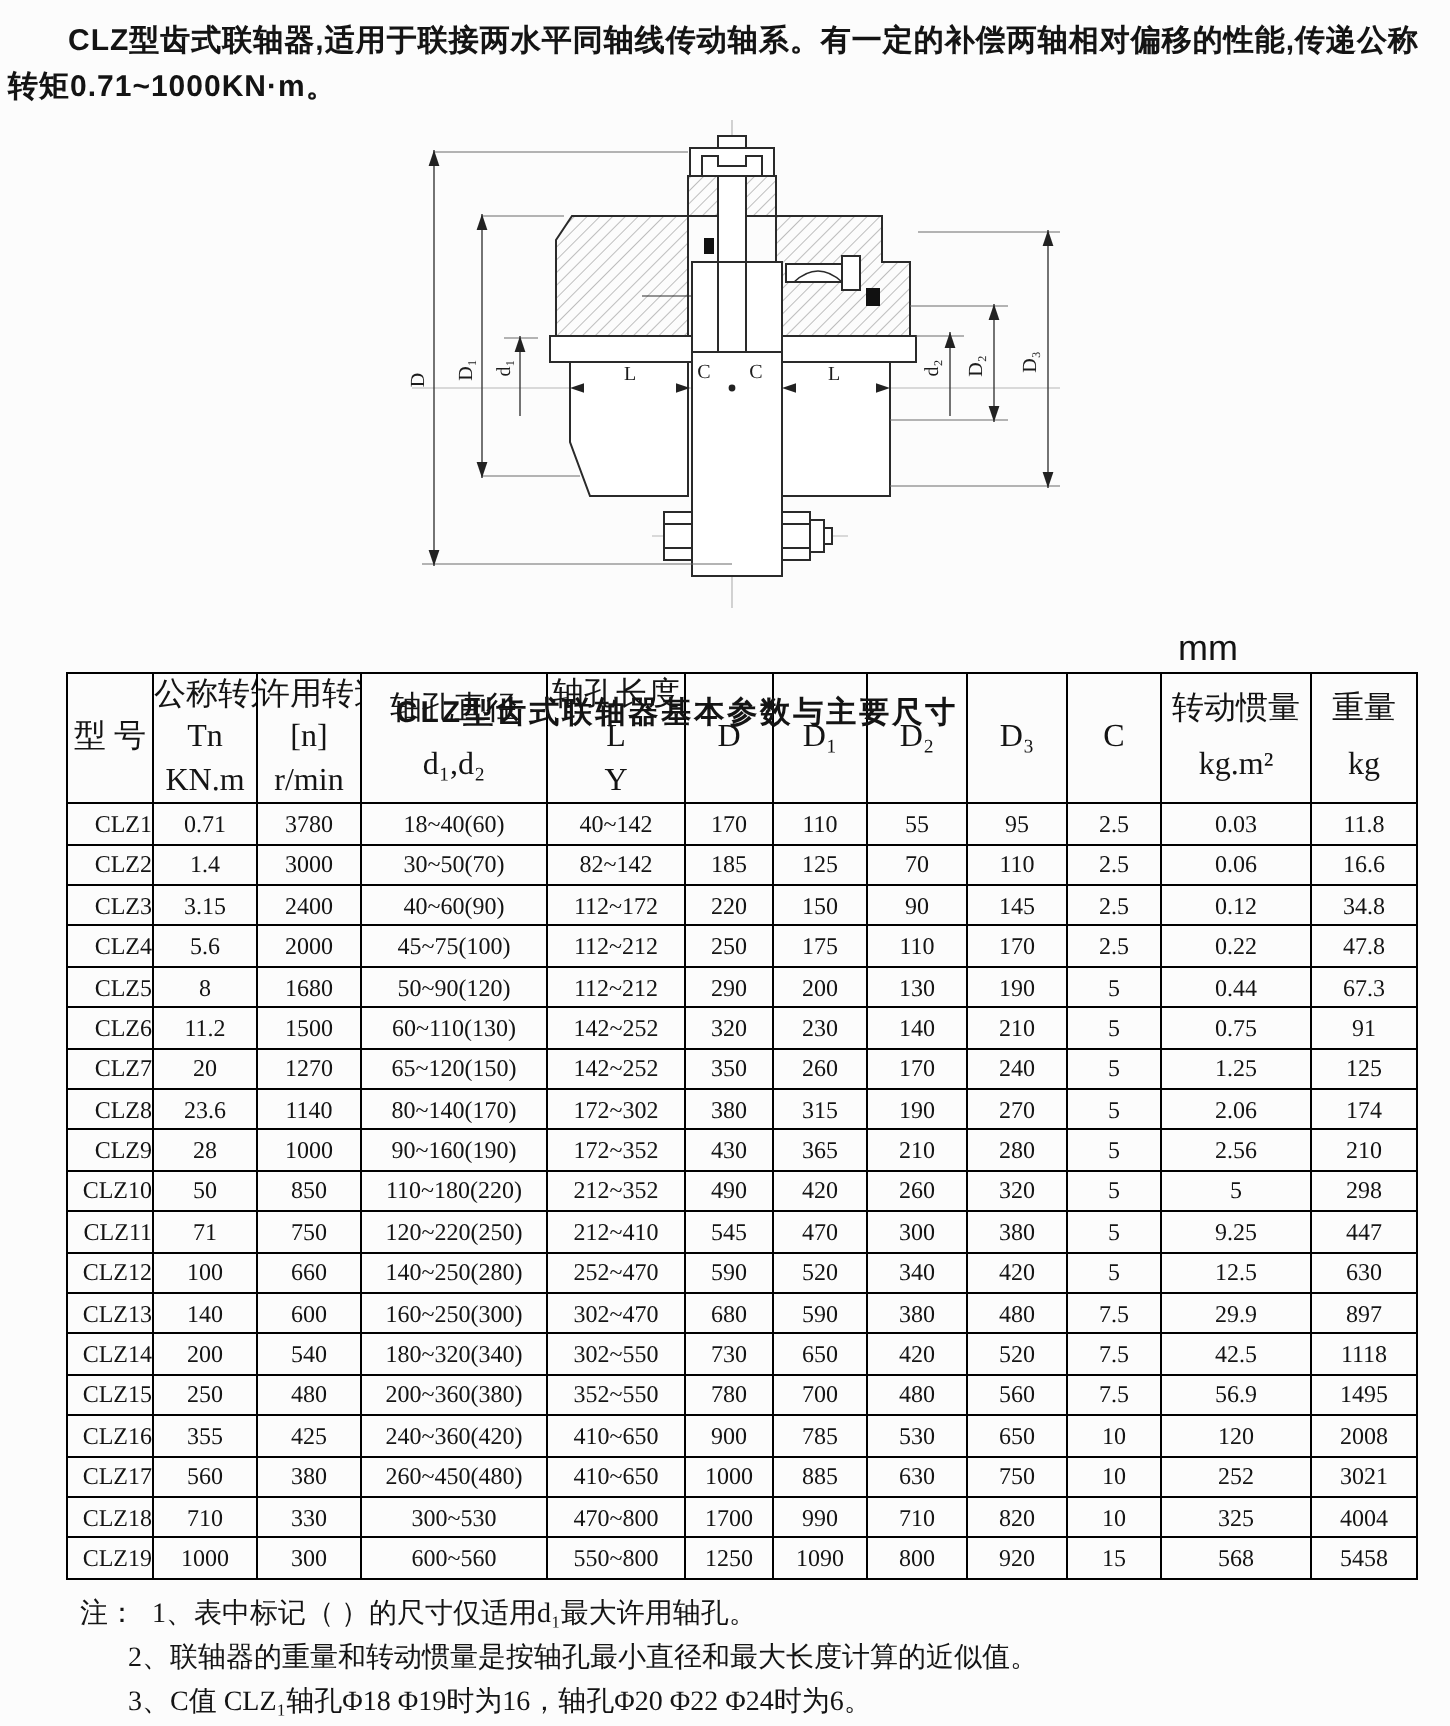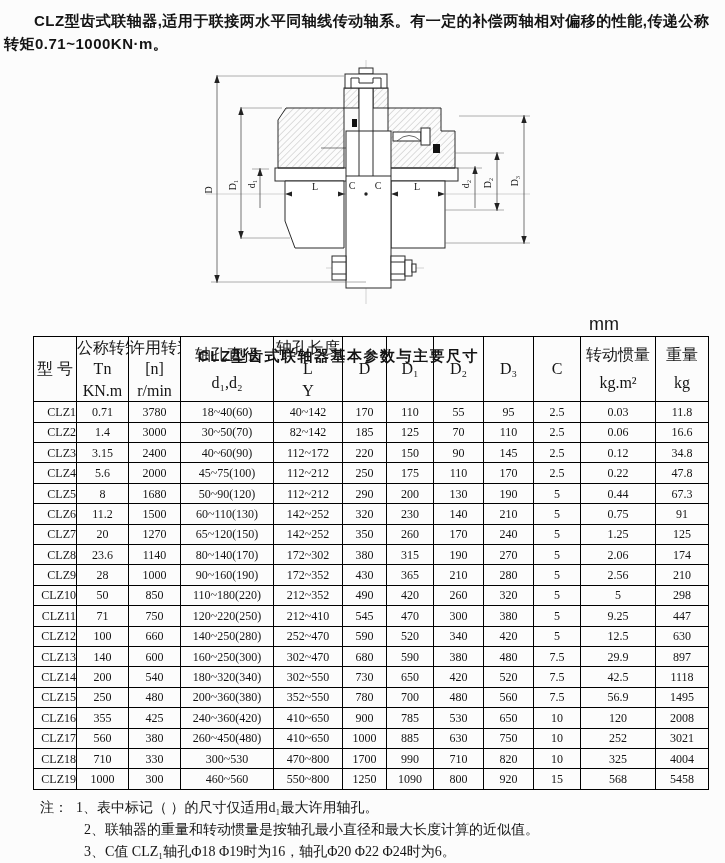--- a/index.html
+++ b/index.html
@@ -36,21 +36,21 @@
   }
   thead th{height:58px;font-size:16px;line-height:1.35;}
   tbody td{height:19.4px;line-height:1;}
   tbody td.model{text-align:right;padding-left:5px;}
   .hsplit{display:flex;flex-direction:column;justify-content:space-between;
     height:50px;padding:3px 0;}
   .hstack{display:flex;flex-direction:column;justify-content:center;}
   .notes{margin:7px 0 0 40px;font-size:14px;line-height:1.6;}
   .note-line{display:flex;align-items:baseline;}
   .note-line .pfx{width:36px;flex:0 0 36px;}
-  .note-line.cont{margin-left:44px;}
+  .note-line.cont{margin-left:24px;}
 </style>
 </head>
 <body>
 
 <div class="page">
 
   <p class="intro">CLZ型齿式联轴器,适用于联接两水平同轴线传动轴系。有一定的补偿两轴相对偏移的性能,传递公称转矩0.71~1000KN·m。</p>
 
   <div class="figure">
     <svg viewBox="0 0 380 250" width="380" height="250">
@@ -479,21 +479,21 @@
           <td>710</td>
           <td>820</td>
           <td>10</td>
           <td>325</td>
           <td>4004</td>
         </tr>
         <tr>
           <td class="model">CLZ19</td>
           <td>1000</td>
           <td>300</td>
-          <td>460~560</td>
+          <td>600~560</td>
           <td>550~800</td>
           <td>1250</td>
           <td>1090</td>
           <td>800</td>
           <td>920</td>
           <td>15</td>
           <td>568</td>
           <td>5458</td>
         </tr>
       </tbody>

